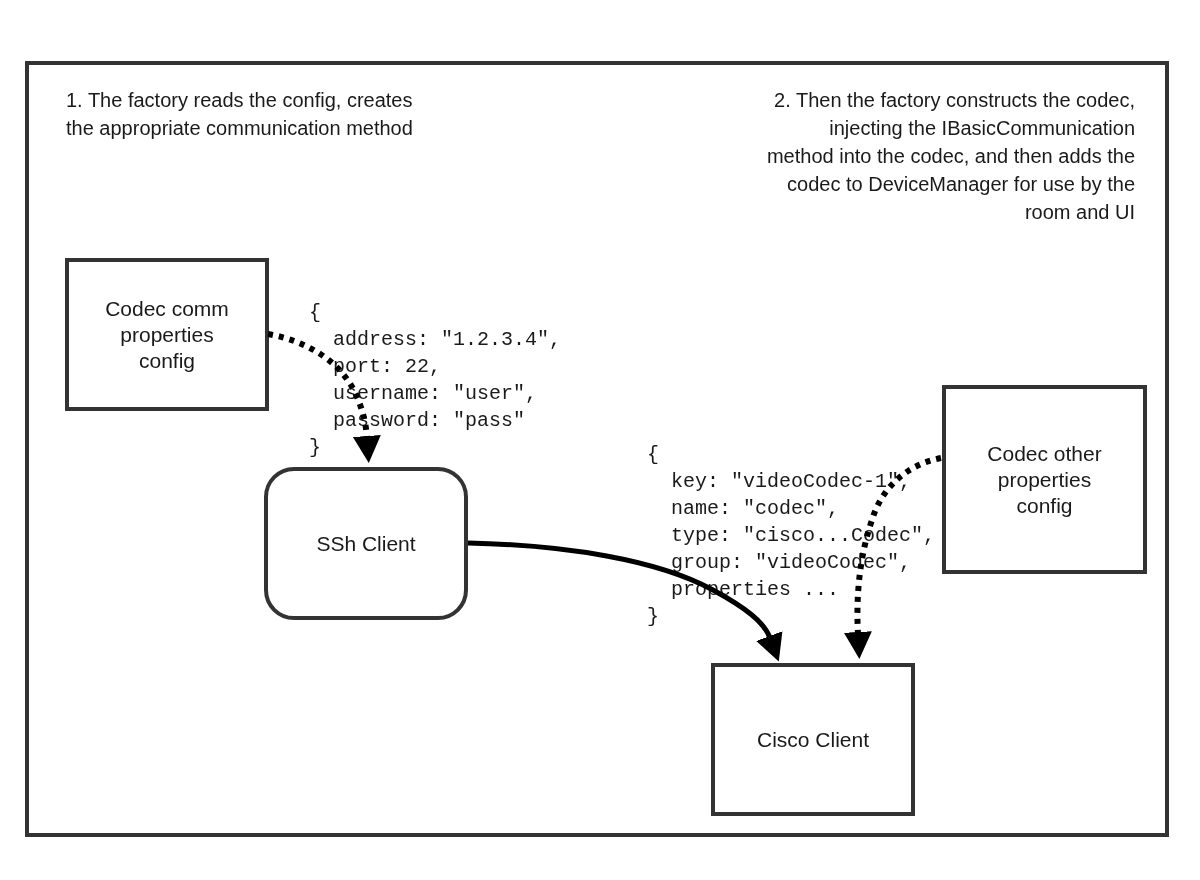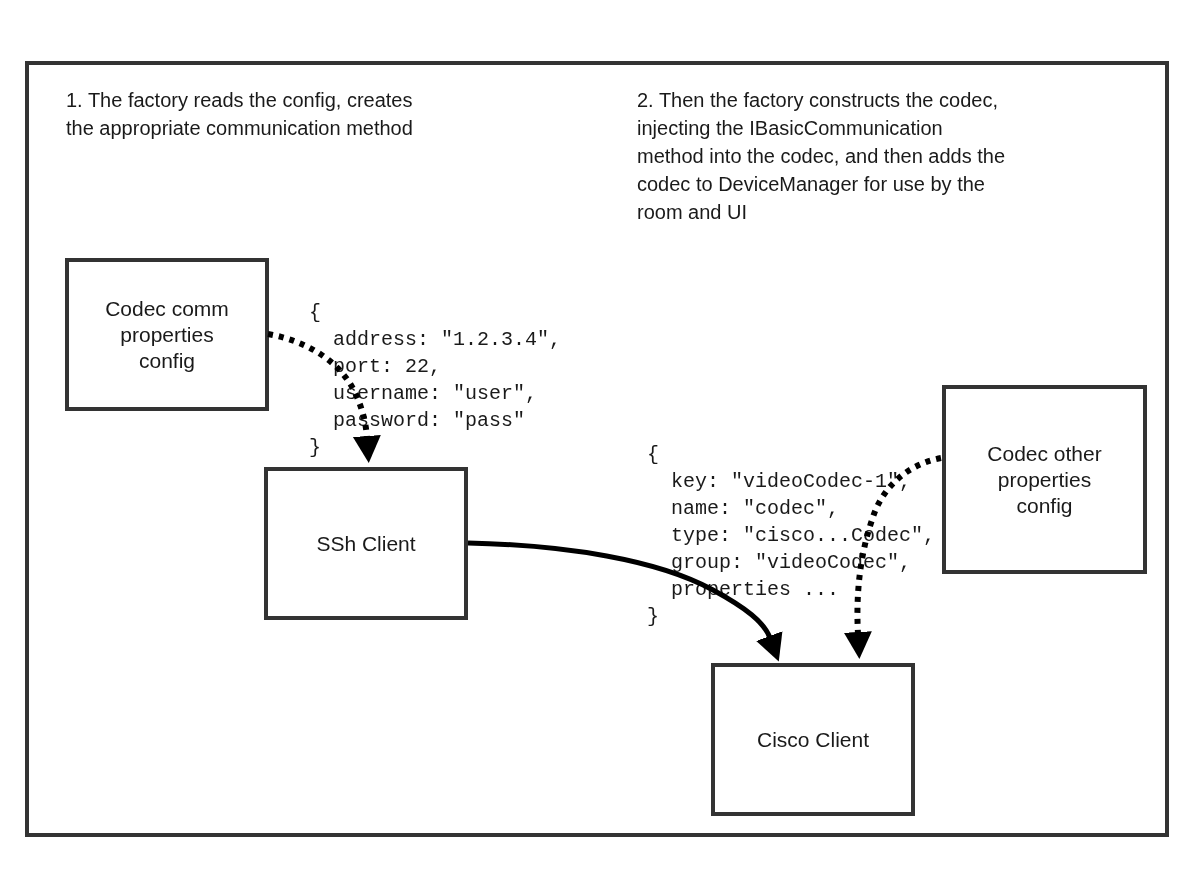--- a/index.html
+++ b/index.html
@@ -38,37 +38,37 @@
     stroke: #000000;
     stroke-width: 5;
   }
   .note {
     position: absolute;
     font-size: 20px;
     line-height: 28px;
     white-space: pre-line;
   }
   #note-step1 { left: 60px;  top: 86px;  width: 460px; }
-  #note-step2 { left: 631px; top: 86px;  width: 480px; }
+  #note-step2 { left: 649px; top: 86px;  width: 480px; text-align: right; }
   #note-atp   { left: 941px; top: 690px; width: 220px; }
   .box {
     position: absolute;
     border: 4px solid #333333;
     background: #ffffff;
     box-sizing: border-box;
     display: flex;
     align-items: center;
     justify-content: center;
     text-align: center;
     font-size: 21px;
     line-height: 26px;
   }
   .box .box-label { white-space: pre-line; }
   #box-codec-comm  { left: 59px;  top: 258px; width: 204px; height: 153px; }
-  #box-ssh         { left: 258px; top: 467px; width: 204px; height: 153px; }
+  #box-ssh         { left: 258px; top: 467px; width: 204px; height: 153px; border-radius: 30px; }
   #box-codec-other { left: 936px; top: 385px; width: 205px; height: 189px; }
   #box-cisco       { left: 705px; top: 663px; width: 204px; height: 153px; }
   .code {
     position: absolute;
     margin: 0;
     font-family: "Liberation Mono", monospace;
     font-size: 20px;
     line-height: 27px;
     color: #1a1a1a;
   }

